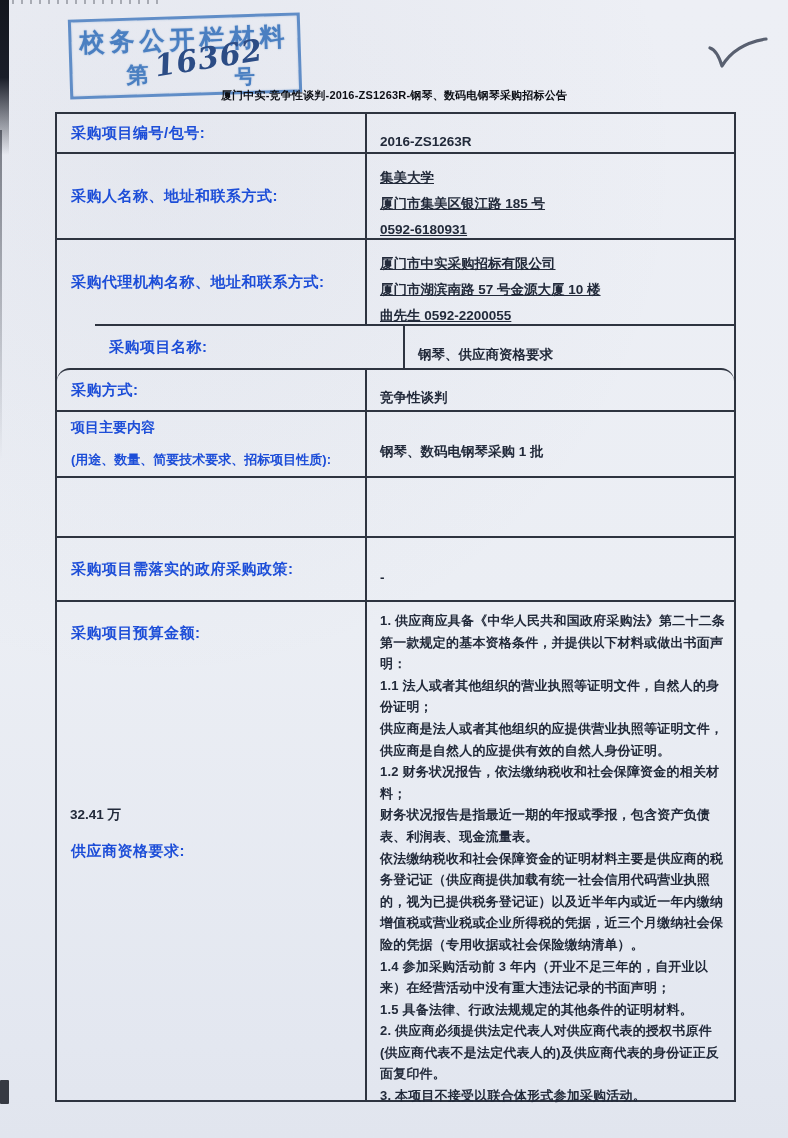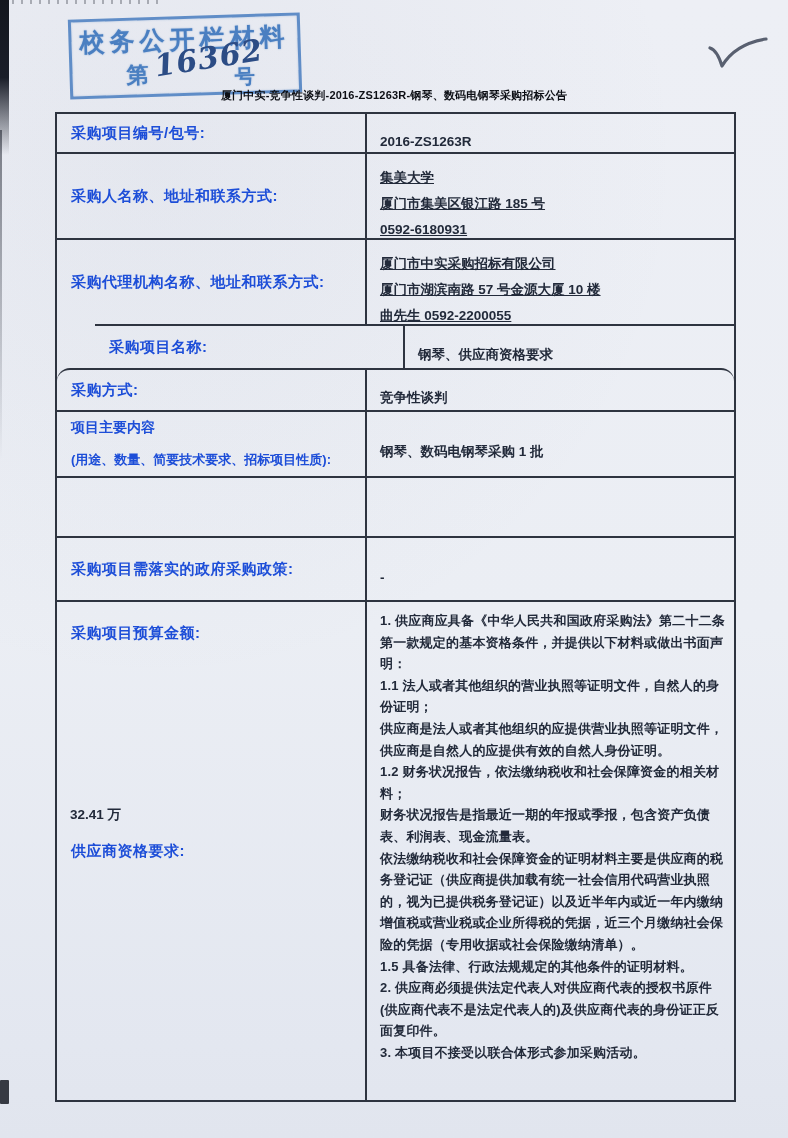--- a/index.html
+++ b/index.html
@@ -137,20 +137,21 @@
 
     <div class="prow r9">
       <div class="cell-label">供应商资格要求:</div>
       <div class="cell-value req-text">
           <div class="para">1. 供应商应具备《中华人民共和国政府采购法》第二十二条第一款规定的基本资格条件，并提供以下材料或做出书面声明：</div>
           <div class="para">1.1 法人或者其他组织的营业执照等证明文件，自然人的身份证明；</div>
           <div class="para">供应商是法人或者其他组织的应提供营业执照等证明文件，供应商是自然人的应提供有效的自然人身份证明。</div>
           <div class="para">1.2 财务状况报告，依法缴纳税收和社会保障资金的相关材料；</div>
           <div class="para">财务状况报告是指最近一期的年报或季报，包含资产负债表、利润表、现金流量表。</div>
           <div class="para">依法缴纳税收和社会保障资金的证明材料主要是供应商的税务登记证（供应商提供加载有统一社会信用代码营业执照的，视为已提供税务登记证）以及近半年内或近一年内缴纳增值税或营业税或企业所得税的凭据，近三个月缴纳社会保险的凭据（专用收据或社会保险缴纳清单）。</div>
+          <div class="para">1.4 参加采购活动前 3 年内（开业不足三年的，自开业以来）在经营活动中没有重大违法记录的书面声明；</div>
           <div class="para">1.5 具备法律、行政法规规定的其他条件的证明材料。</div>
           <div class="para">2. 供应商必须提供法定代表人对供应商代表的授权书原件(供应商代表不是法定代表人的)及供应商代表的身份证正反面复印件。</div>
           <div class="para">3. 本项目不接受以联合体形式参加采购活动。</div>
         </div>
     </div>
 
   </div>
 </div>
 
 </body></html>

